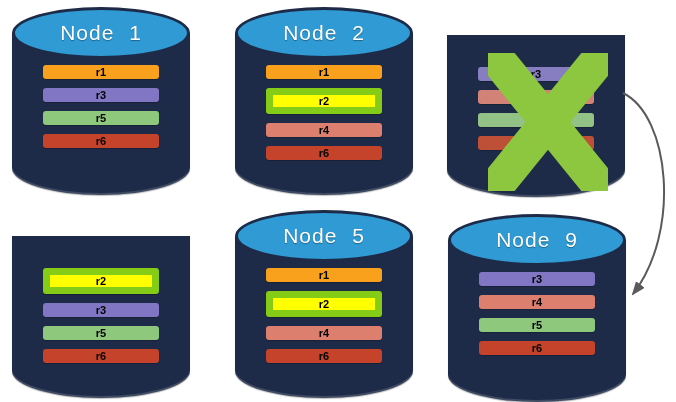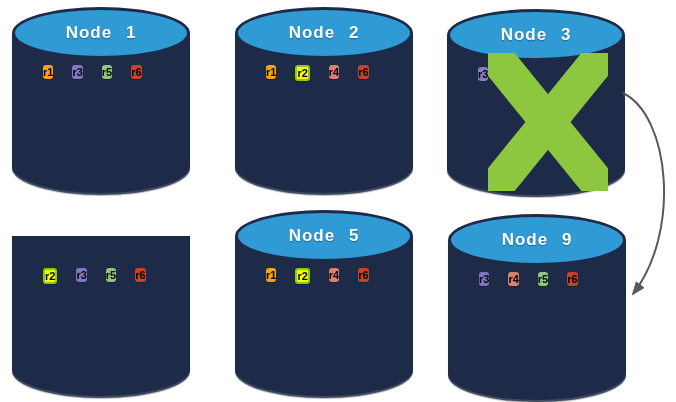--- a/index.html
+++ b/index.html
@@ -22,34 +22,34 @@
   }
   .cyl-top{
     position:absolute;left:0;top:0;width:178px;height:52px;
     background:var(--cap-blue);
     border:3px solid var(--navy);
     border-radius:50%;
     box-sizing:border-box;
     display:flex;align-items:center;justify-content:center;
   }
   .node-title{
-    color:#ffffff;font-size:17px;font-weight:bold;letter-spacing:1px;word-spacing:8px;
+    color:#ffffff;font-size:21px;font-weight:normal;letter-spacing:1px;word-spacing:8px;
     text-shadow:0 1px 1px rgba(0,0,0,0.35);
   }
   .bars{
     position:absolute;left:31px;top:58px;width:116px;
-    display:flex;gap:19px;
+    display:flex;flex-direction:column;gap:9px;
   }
   .bar{
     height:14px;border-radius:3px;
     display:flex;align-items:center;justify-content:center;
     font-size:11px;font-weight:bold;color:#000;line-height:1;
     box-shadow:0 1px 1px rgba(0,0,0,0.25);
   }
-  .bar.outlined{border:2px solid #84cc16;height:12px;}
+  .bar.outlined{border:7px solid #84cc16;height:12px;}
   .node.failed .bar{opacity:0.92;}
   .x-mark{
     display:none;position:absolute;left:41px;top:44px;z-index:5;
   }
   .node.failed .x-mark{display:block;}
   .xr{fill:var(--x-green);}
   .arrow-layer{
     position:absolute;left:0;top:0;z-index:10;pointer-events:none;
   }
 </style>
@@ -111,23 +111,20 @@
         <div class="bar" style="background: rgb(226, 138, 122);">
           <span></span>
         </div>
         <div class="bar" style="background: rgb(156, 207, 140);">
           <span></span>
         </div>
         <div class="bar" style="background: rgb(203, 84, 54);">
           <span></span>
         </div>
       </div>
-    <div class="cyl-top">
-      <span class="node-title">Node 3</span>
-    </div>
     <svg class="x-mark" width="120" height="138" viewBox="0 0 120 138">
       <rect class="xr" x="42.5" y="-23" width="35" height="184" transform="rotate(39 60 69)"></rect>
       <rect class="xr" x="42.5" y="-23" width="35" height="184" transform="rotate(-39 60 69)"></rect>
     </svg>
   </div>
 
   <div class="node" style="left: 12px; top: 210px;">
     <div class="cyl-body"></div>
     <div class="bars">
         <div class="bar outlined" style="background: rgb(255, 255, 0);">

